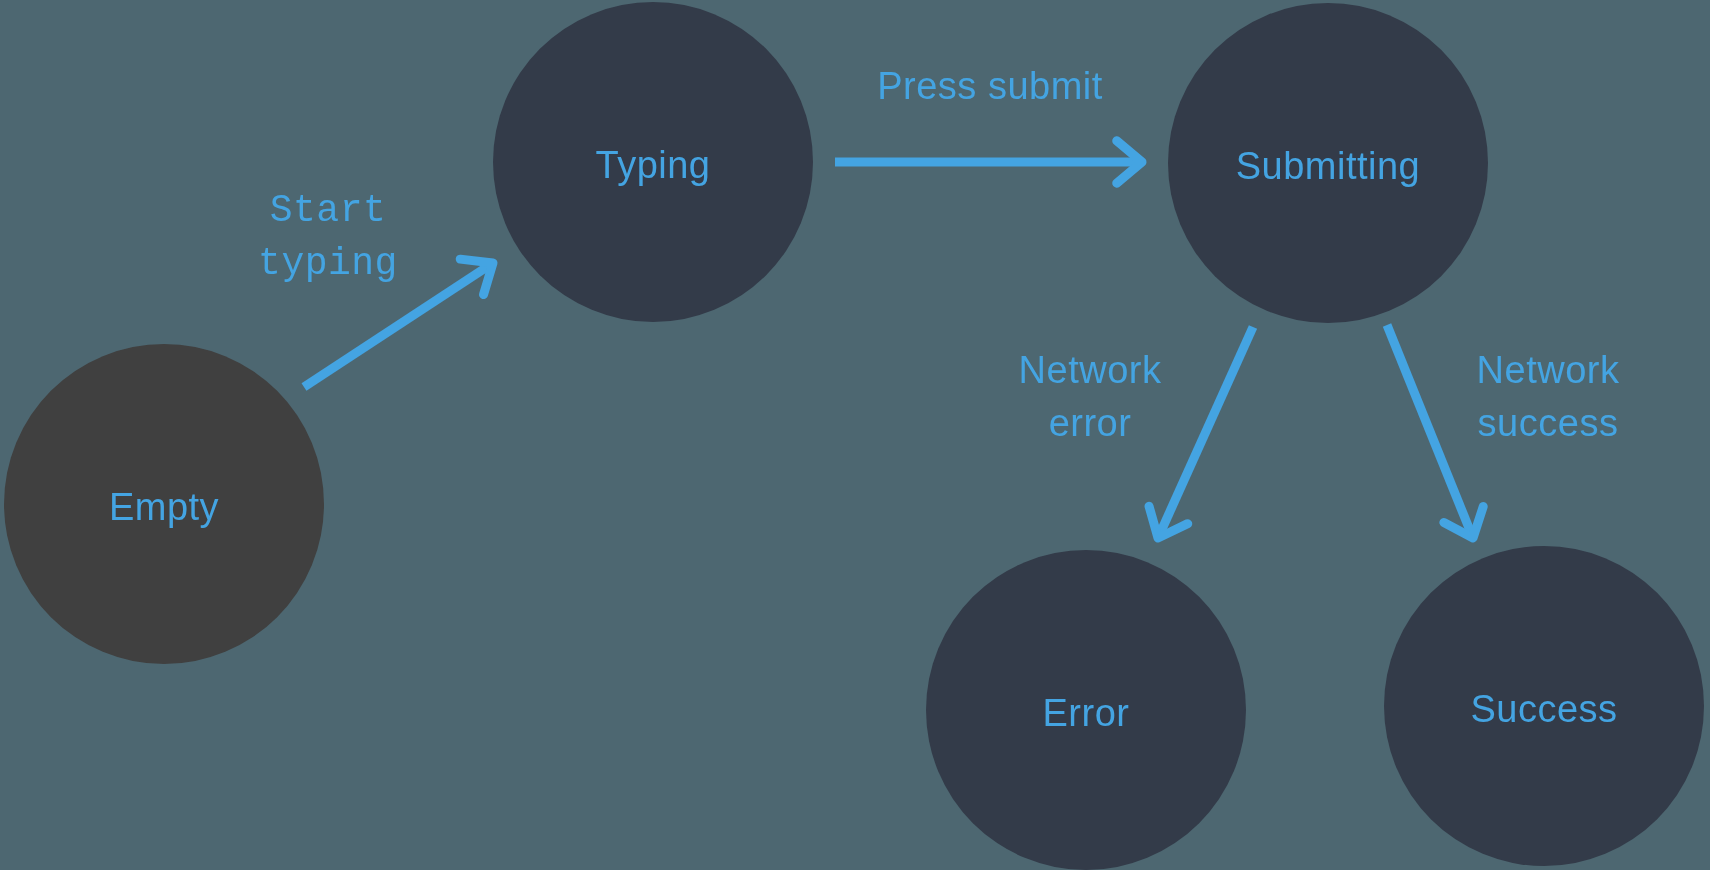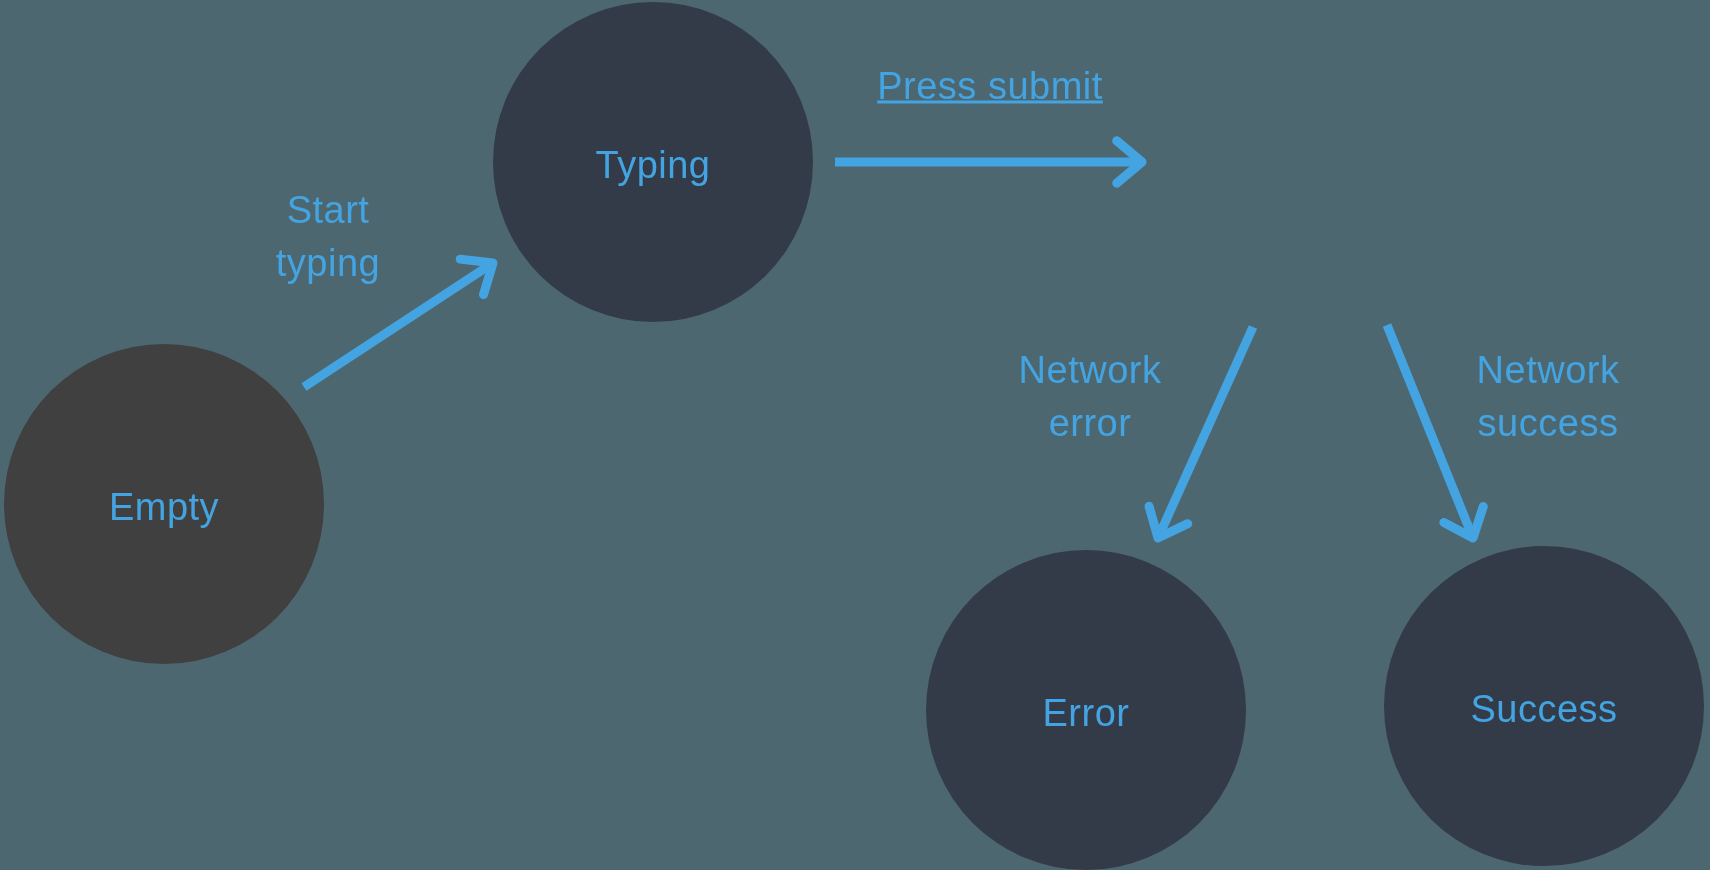--- a/index.html
+++ b/index.html
@@ -76,32 +76,35 @@
       <polyline class="head" points="1443.8663313113918,522.5006661839157 1473,538 1483.2048556320754,506.61750612955524"></polyline>
     </g>
   </svg>
 
   <div class="node" style="left: 4px; top: 344px; height: 320px; width: 320px; background: #404040; color: rgb(68, 164, 226);">
     <span class="node-label">Empty</span>
   </div>
   <div class="node" style="left: 493px; top: 2px; height: 320px; width: 320px; background: rgb(51, 59, 73); color: rgb(68, 164, 226);">
     <span class="node-label">Typing</span>
   </div>
+  <div class="node" style="left: 1168px; top: 3px; height: 320px; width: 320px; background: rgb(51, 59, 73); color: rgb(68, 164, 226);">
+    <span class="node-label">Submitting</span>
+  </div>
   <div class="node" style="left: 926px; top: 550px; height: 320px; width: 320px; background: rgb(51, 59, 73); color: rgb(68, 164, 226);">
     <span class="node-label">Error</span>
   </div>
   <div class="node" style="left: 1384px; top: 546px; height: 320px; width: 320px; background: rgb(51, 59, 73); color: rgb(68, 164, 226);">
     <span class="node-label">Success</span>
   </div>
 
-  <div class="edge-label" style="left: 328px; top: 237px; color: rgb(68, 164, 226);">
+  <div class="edge-label" style="left: 328px; top: 237px; color: rgb(68, 164, 226); font-family: Liberation Mono, monospace;">
     <div>Start</div>
     <div>typing</div>
   </div>
-  <div class="edge-label" style="left: 990px; top: 86px; color: rgb(68, 164, 226); text-decoration: underline;">
+  <div class="edge-label" style="left: 990px; top: 86px; color: rgb(68, 164, 226);">
     <div>Press submit</div>
   </div>
   <div class="edge-label" style="left: 1090px; top: 397px; color: rgb(68, 164, 226);">
     <div>Network</div>
     <div>error</div>
   </div>
   <div class="edge-label" style="left: 1548px; top: 397px; color: rgb(68, 164, 226);">
     <div>Network</div>
     <div>success</div>
   </div>

